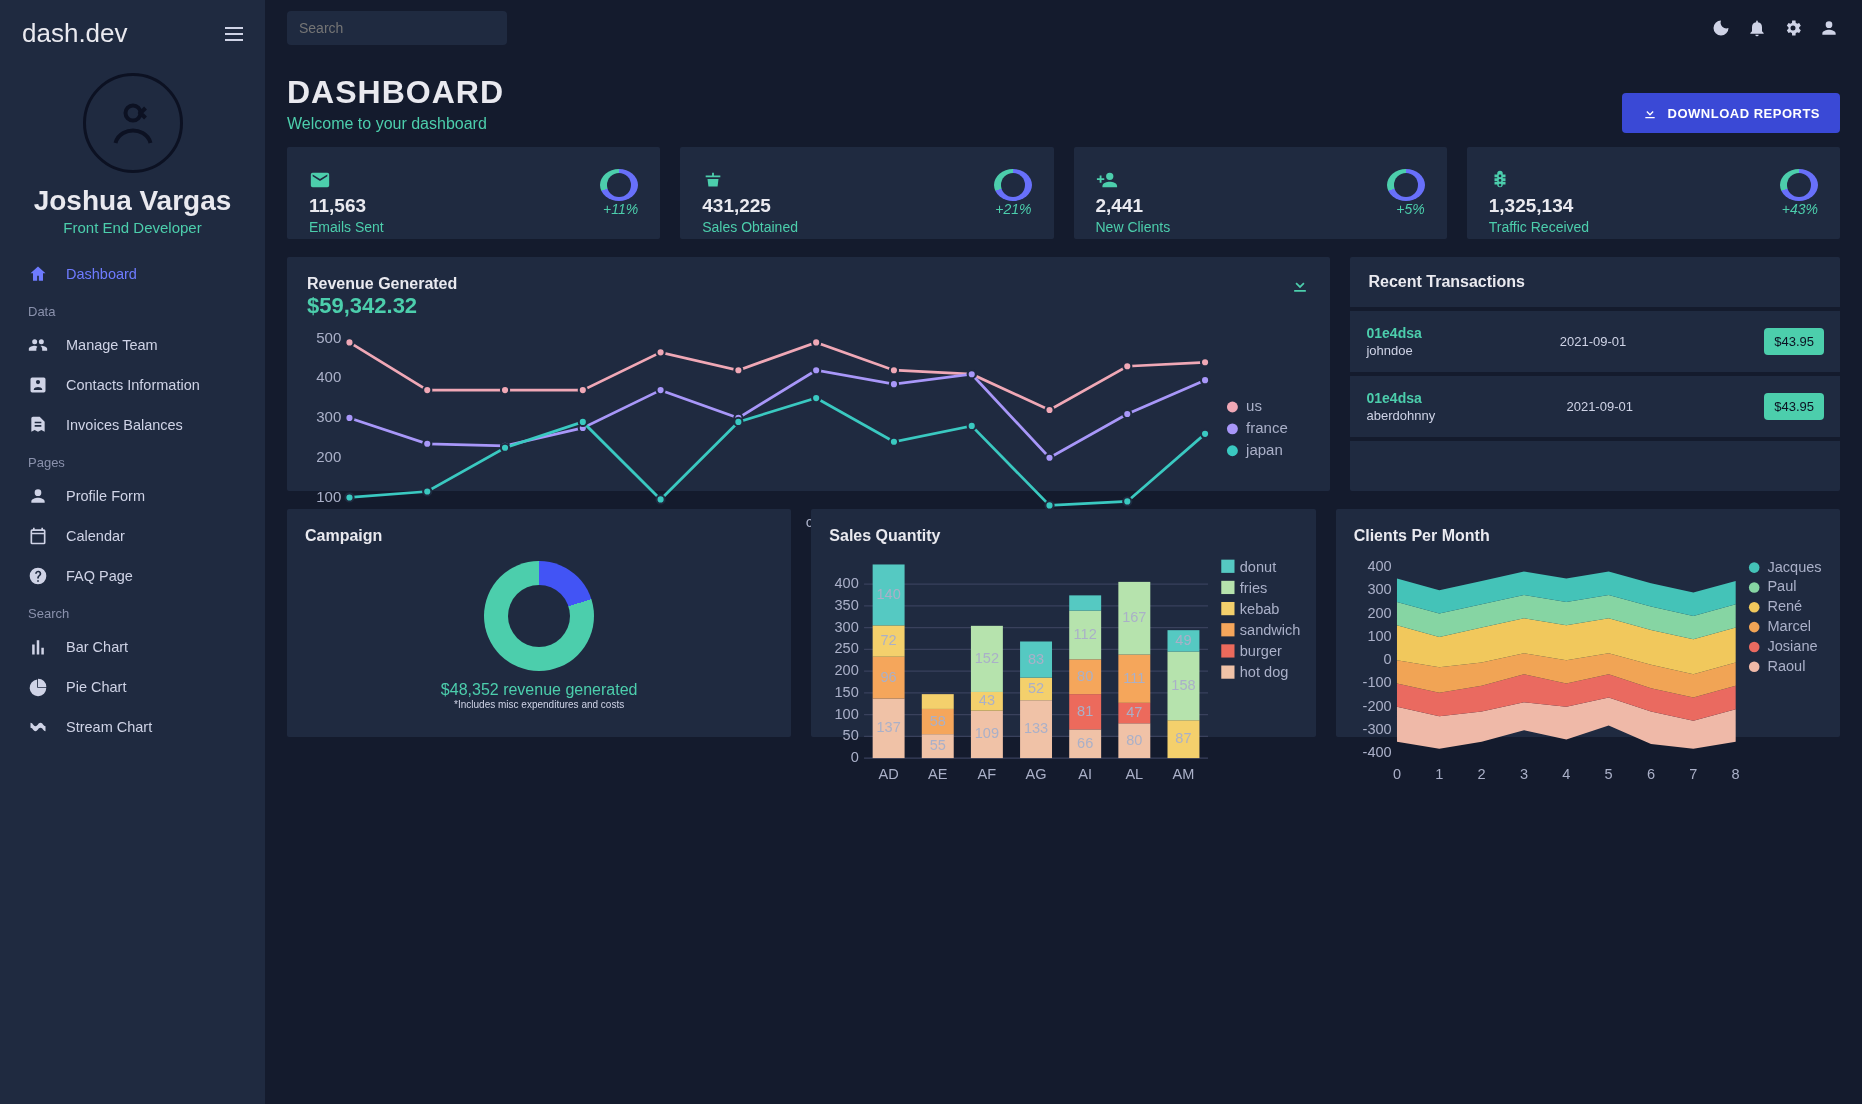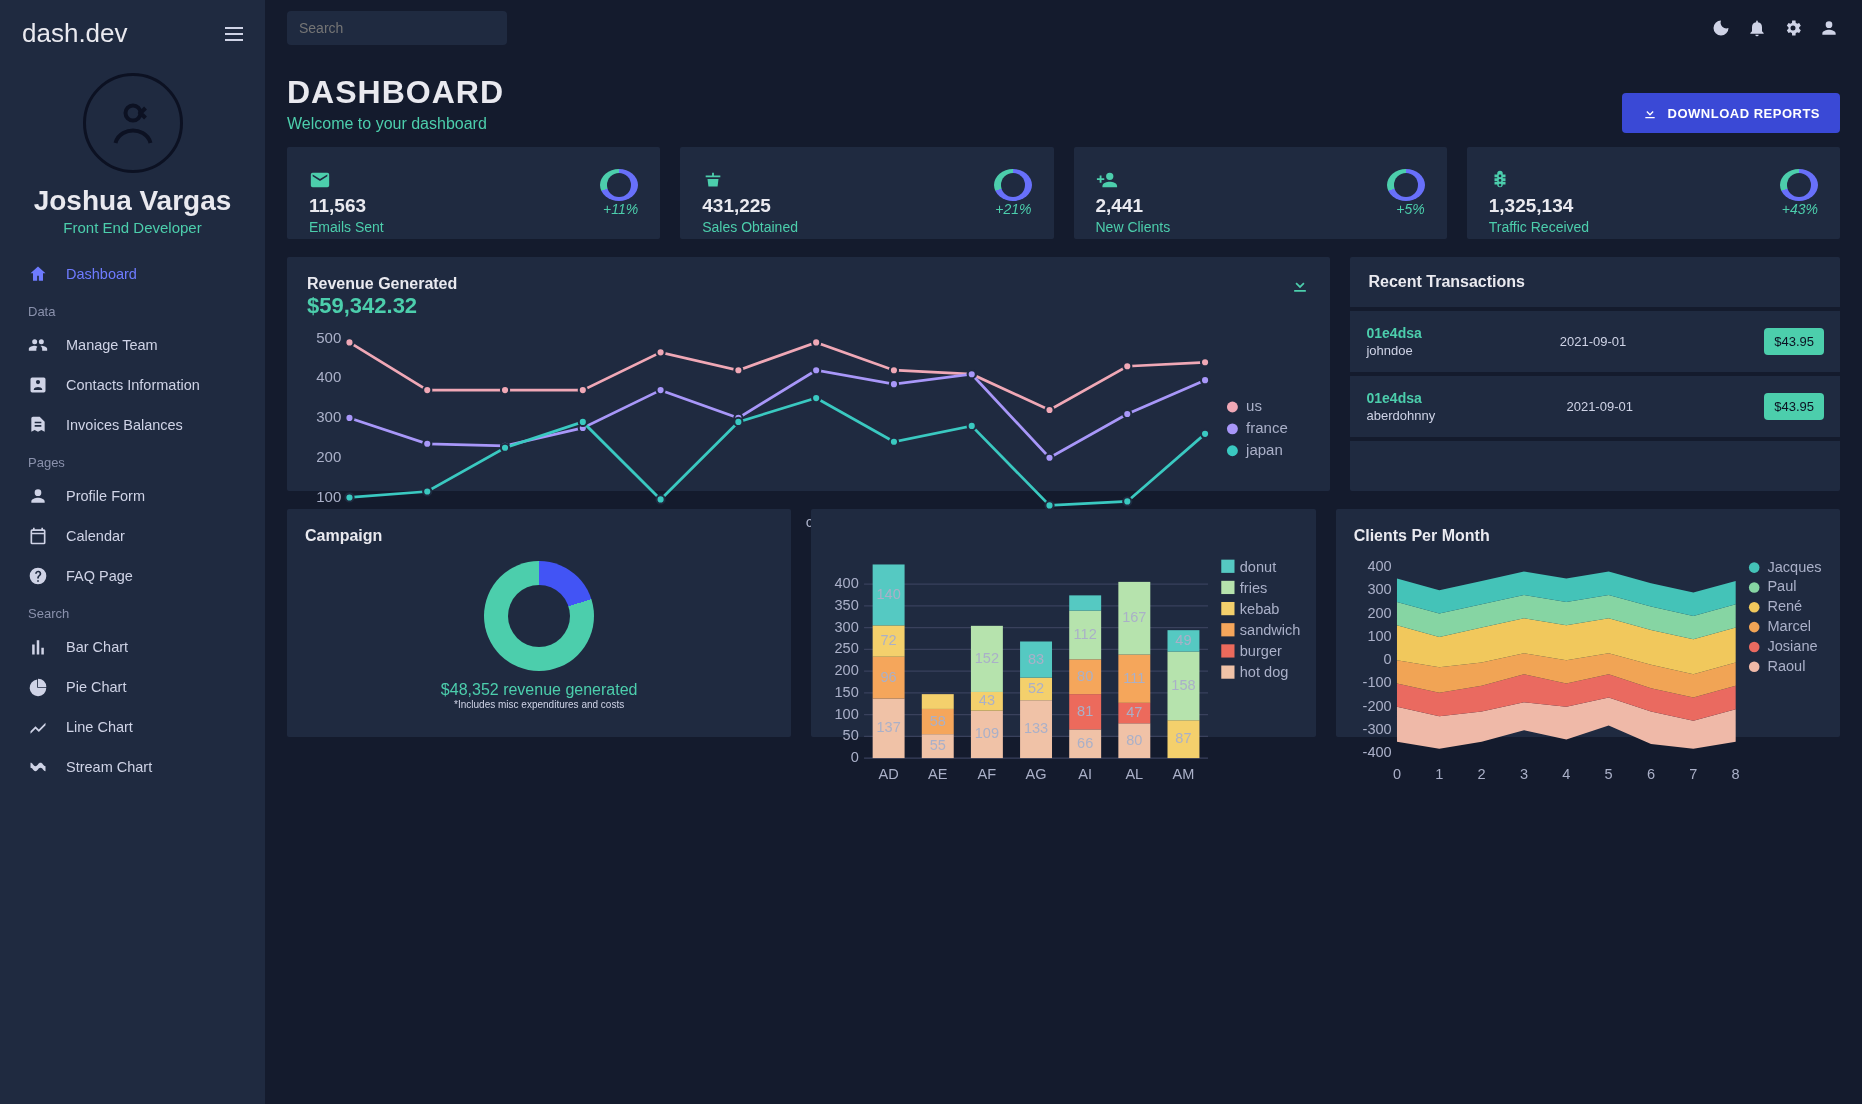--- a/index.html
+++ b/index.html
@@ -180,28 +180,20 @@
           <span class="ic">
             <svg viewBox="0 0 24 24">
               <path d="M12 2v10h10A10 10 0 0012 2zm-1 1.05A10 10 0 1021.95 13H11z"></path>
             </svg>
           </span>
           <span>Pie Chart</span>
         </div>
         <div class="nav-item">
           <span class="ic">
             <svg viewBox="0 0 24 24">
-              <path d="M3 17l6-6 4 4 8-8v3l-8 8-4-4-6 6z"></path>
-            </svg>
-          </span>
-          <span>Line Chart</span>
-        </div>
-        <div class="nav-item">
-          <span class="ic">
-            <svg viewBox="0 0 24 24">
               <path d="M3 7c3 0 3 4 6 4s3-4 6-4 3 4 6 4v6c-3 0-3-4-6-4s-3 4-6 4-3-4-6-4z"></path>
             </svg>
           </span>
           <span>Stream Chart</span>
         </div>
       </div>
 </aside>
 
 <main class="main">
   <div class="topbar">
@@ -407,20 +399,21 @@
   <div class="row3">
     <div class="card">
       <div class="card-t">Campaign</div>
       <div class="donut-wrap">
         <div class="donut"></div>
         <div class="donut-l1">$48,352 revenue generated</div>
         <div class="donut-l2">*Includes misc expenditures and costs</div>
       </div>
     </div>
     <div class="card">
+      <div class="card-t">Sales Quantity</div>
       <svg class="barchart" id="barchart" viewBox="0 0 360 170">
             <line class="grid-line" x1="28" x2="288" y1="152" y2="152"></line>
             <text class="axis-label" x="24" y="155" text-anchor="end">0</text>
             <line class="grid-line" x1="28" x2="288" y1="135.55555555555554" y2="135.55555555555554"></line>
             <text class="axis-label" x="24" y="138.55555555555554" text-anchor="end">50</text>
             <line class="grid-line" x1="28" x2="288" y1="119.11111111111111" y2="119.11111111111111"></line>
             <text class="axis-label" x="24" y="122.11111111111111" text-anchor="end">100</text>
             <line class="grid-line" x1="28" x2="288" y1="102.66666666666667" y2="102.66666666666667"></line>
             <text class="axis-label" x="24" y="105.66666666666667" text-anchor="end">150</text>
             <line class="grid-line" x1="28" x2="288" y1="86.22222222222223" y2="86.22222222222223"></line>

